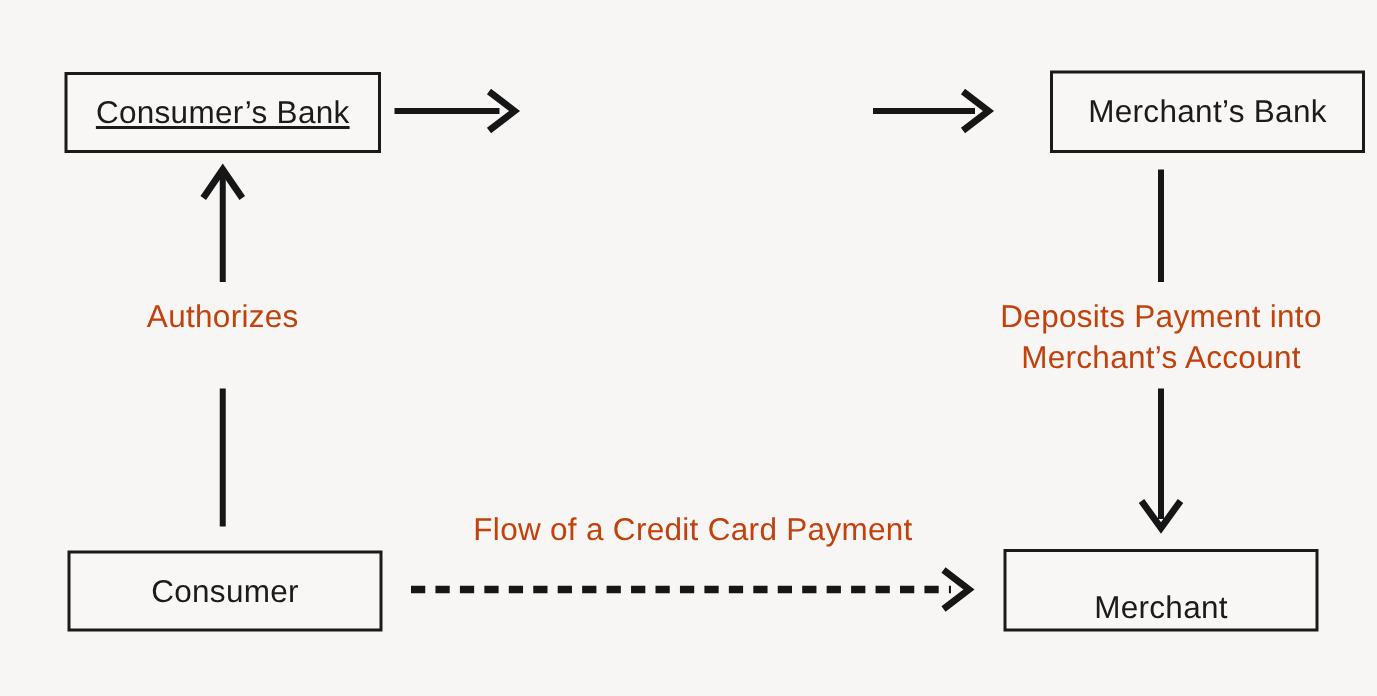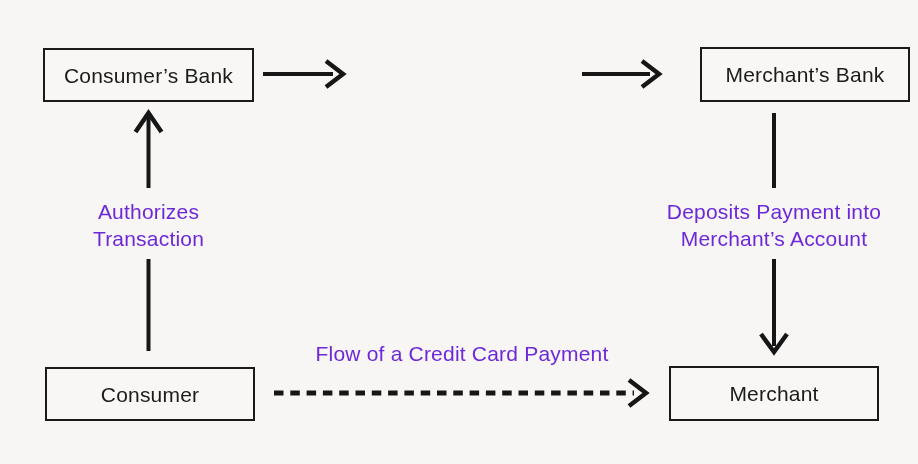--- a/index.html
+++ b/index.html
@@ -23,33 +23,33 @@
     background: #f8f7f5;
     display: flex;
     flex-direction: column;
     align-items: center;
     justify-content: center;
     text-align: center;
     font-size: 21px;
     line-height: 27px;
     letter-spacing: 0.2px;
   }
-  #node-consumers-bank { left: 43px;  top: 48px;  width: 211px; height: 54px; }
+  #node-consumers-bank { left: 43px;  top: 48px;  width: 211px; height: 54px; text-decoration: underline; }
   #node-card-network   { left: 348px; top: 33px;  width: 222px; height: 80px; border-radius: 40px; }
   #node-merchants-bank { left: 700px; top: 47px;  width: 210px; height: 55px; }
   #node-consumer       { left: 45px;  top: 367px; width: 210px; height: 54px; }
-  #node-merchant       { left: 669px; top: 366px; width: 210px; height: 55px; }
+  #node-merchant       { left: 669px; top: 366px; width: 210px; height: 55px; justify-content: flex-end; }
 
   .edge-label {
     position: absolute;
     text-align: center;
     font-size: 21px;
     line-height: 27px;
     letter-spacing: 0.2px;
-    color: #6d28d9;
+    color: #c2410c;
   }
   #label-authorizes { left: 28px;  top: 198px; width: 241px; }
   #label-deposits   { left: 649px; top: 198px; width: 250px; }
   #label-flow       { left: 302px; top: 340px; width: 320px; }
 
   #edges-layer {
     position: absolute;
     left: 0; top: 0;
     width: 918px;
     height: 464px;
@@ -95,21 +95,20 @@
   <div class="node" id="node-consumer">
     <span>Consumer</span>
   </div>
 
   <div class="node" id="node-merchant">
     <span>Merchant</span>
   </div>
 
   <div class="edge-label" id="label-authorizes">
     <div>Authorizes</div>
-    <div>Transaction</div>
   </div>
 
   <div class="edge-label" id="label-flow">
     <div>Flow of a Credit Card Payment</div>
   </div>
 
   <div class="edge-label" id="label-deposits">
     <div>Deposits Payment into</div>
     <div>Merchant’s Account</div>
   </div>

